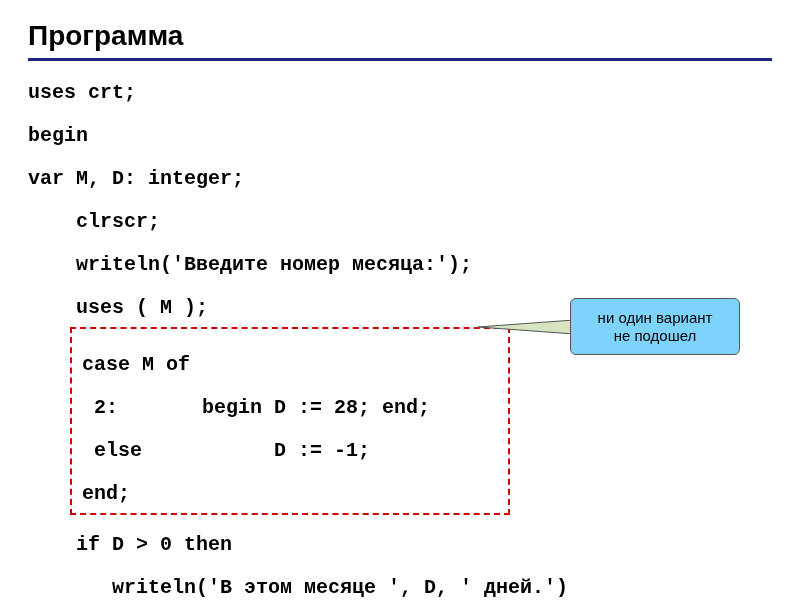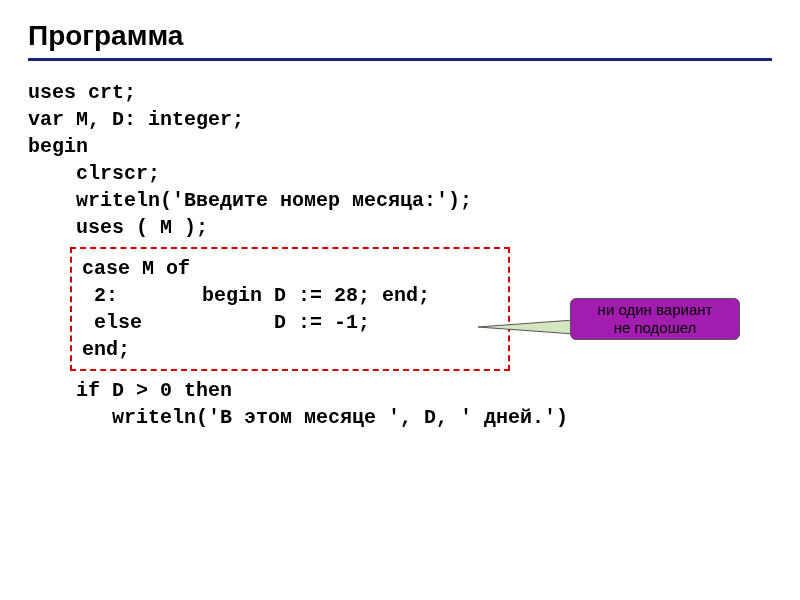--- a/index.html
+++ b/index.html
@@ -29,39 +29,39 @@
     margin: 0 0 18px 0;
   }
   .code-area {
     position: relative;
     font-family: "Courier New", Courier, monospace;
     font-size: 20px;
     font-weight: bold;
     line-height: 1.35;
     color: #000;
   }
-  .code-line { white-space: pre; }
+  .code-line { white-space: pre; margin-top: 16px; }
   .indent1 { margin-left: 48px; }
   .indent2 { margin-left: 84px; }
   .case-box {
     margin-left: 42px;
     margin-top: 6px;
     margin-bottom: 6px;
     padding: 6px 10px;
     border: 2px dashed #d00000;
     width: 440px;
     box-sizing: border-box;
   }
   .callout {
     position: absolute;
     left: 570px;
     top: 298px;
     width: 170px;
-    height: 42px;
-    background: #a21caf;
+    height: 57px;
+    background: #7dd3fc;
     border: 1px solid #555;
     border-radius: 6px;
     font-family: Arial, sans-serif;
     font-size: 15px;
     font-weight: normal;
     color: #000;
     text-align: center;
     display: flex;
     flex-direction: column;
     justify-content: center;
@@ -80,22 +80,22 @@
 </head>
 <body>
 
 <div class="slide">
 
   <div class="title">Программа</div>
   <hr class="title-rule">
 
   <div class="code-area">
     <div class="code-line">uses crt;</div>
+    <div class="code-line">begin</div>
     <div class="code-line">var M, D: integer;</div>
-    <div class="code-line">begin</div>
     <div class="code-line indent1">clrscr;</div>
     <div class="code-line indent1">writeln('Введите номер месяца:');</div>
     <div class="code-line indent1">uses ( M );</div>
 
     <div class="case-box">
       <div class="code-line">case M of</div>
       <div class="code-line"> 2:       begin D := 28; end;</div>
       <div class="code-line"> else           D := -1;</div>
       <div class="code-line">end;</div>
     </div>

